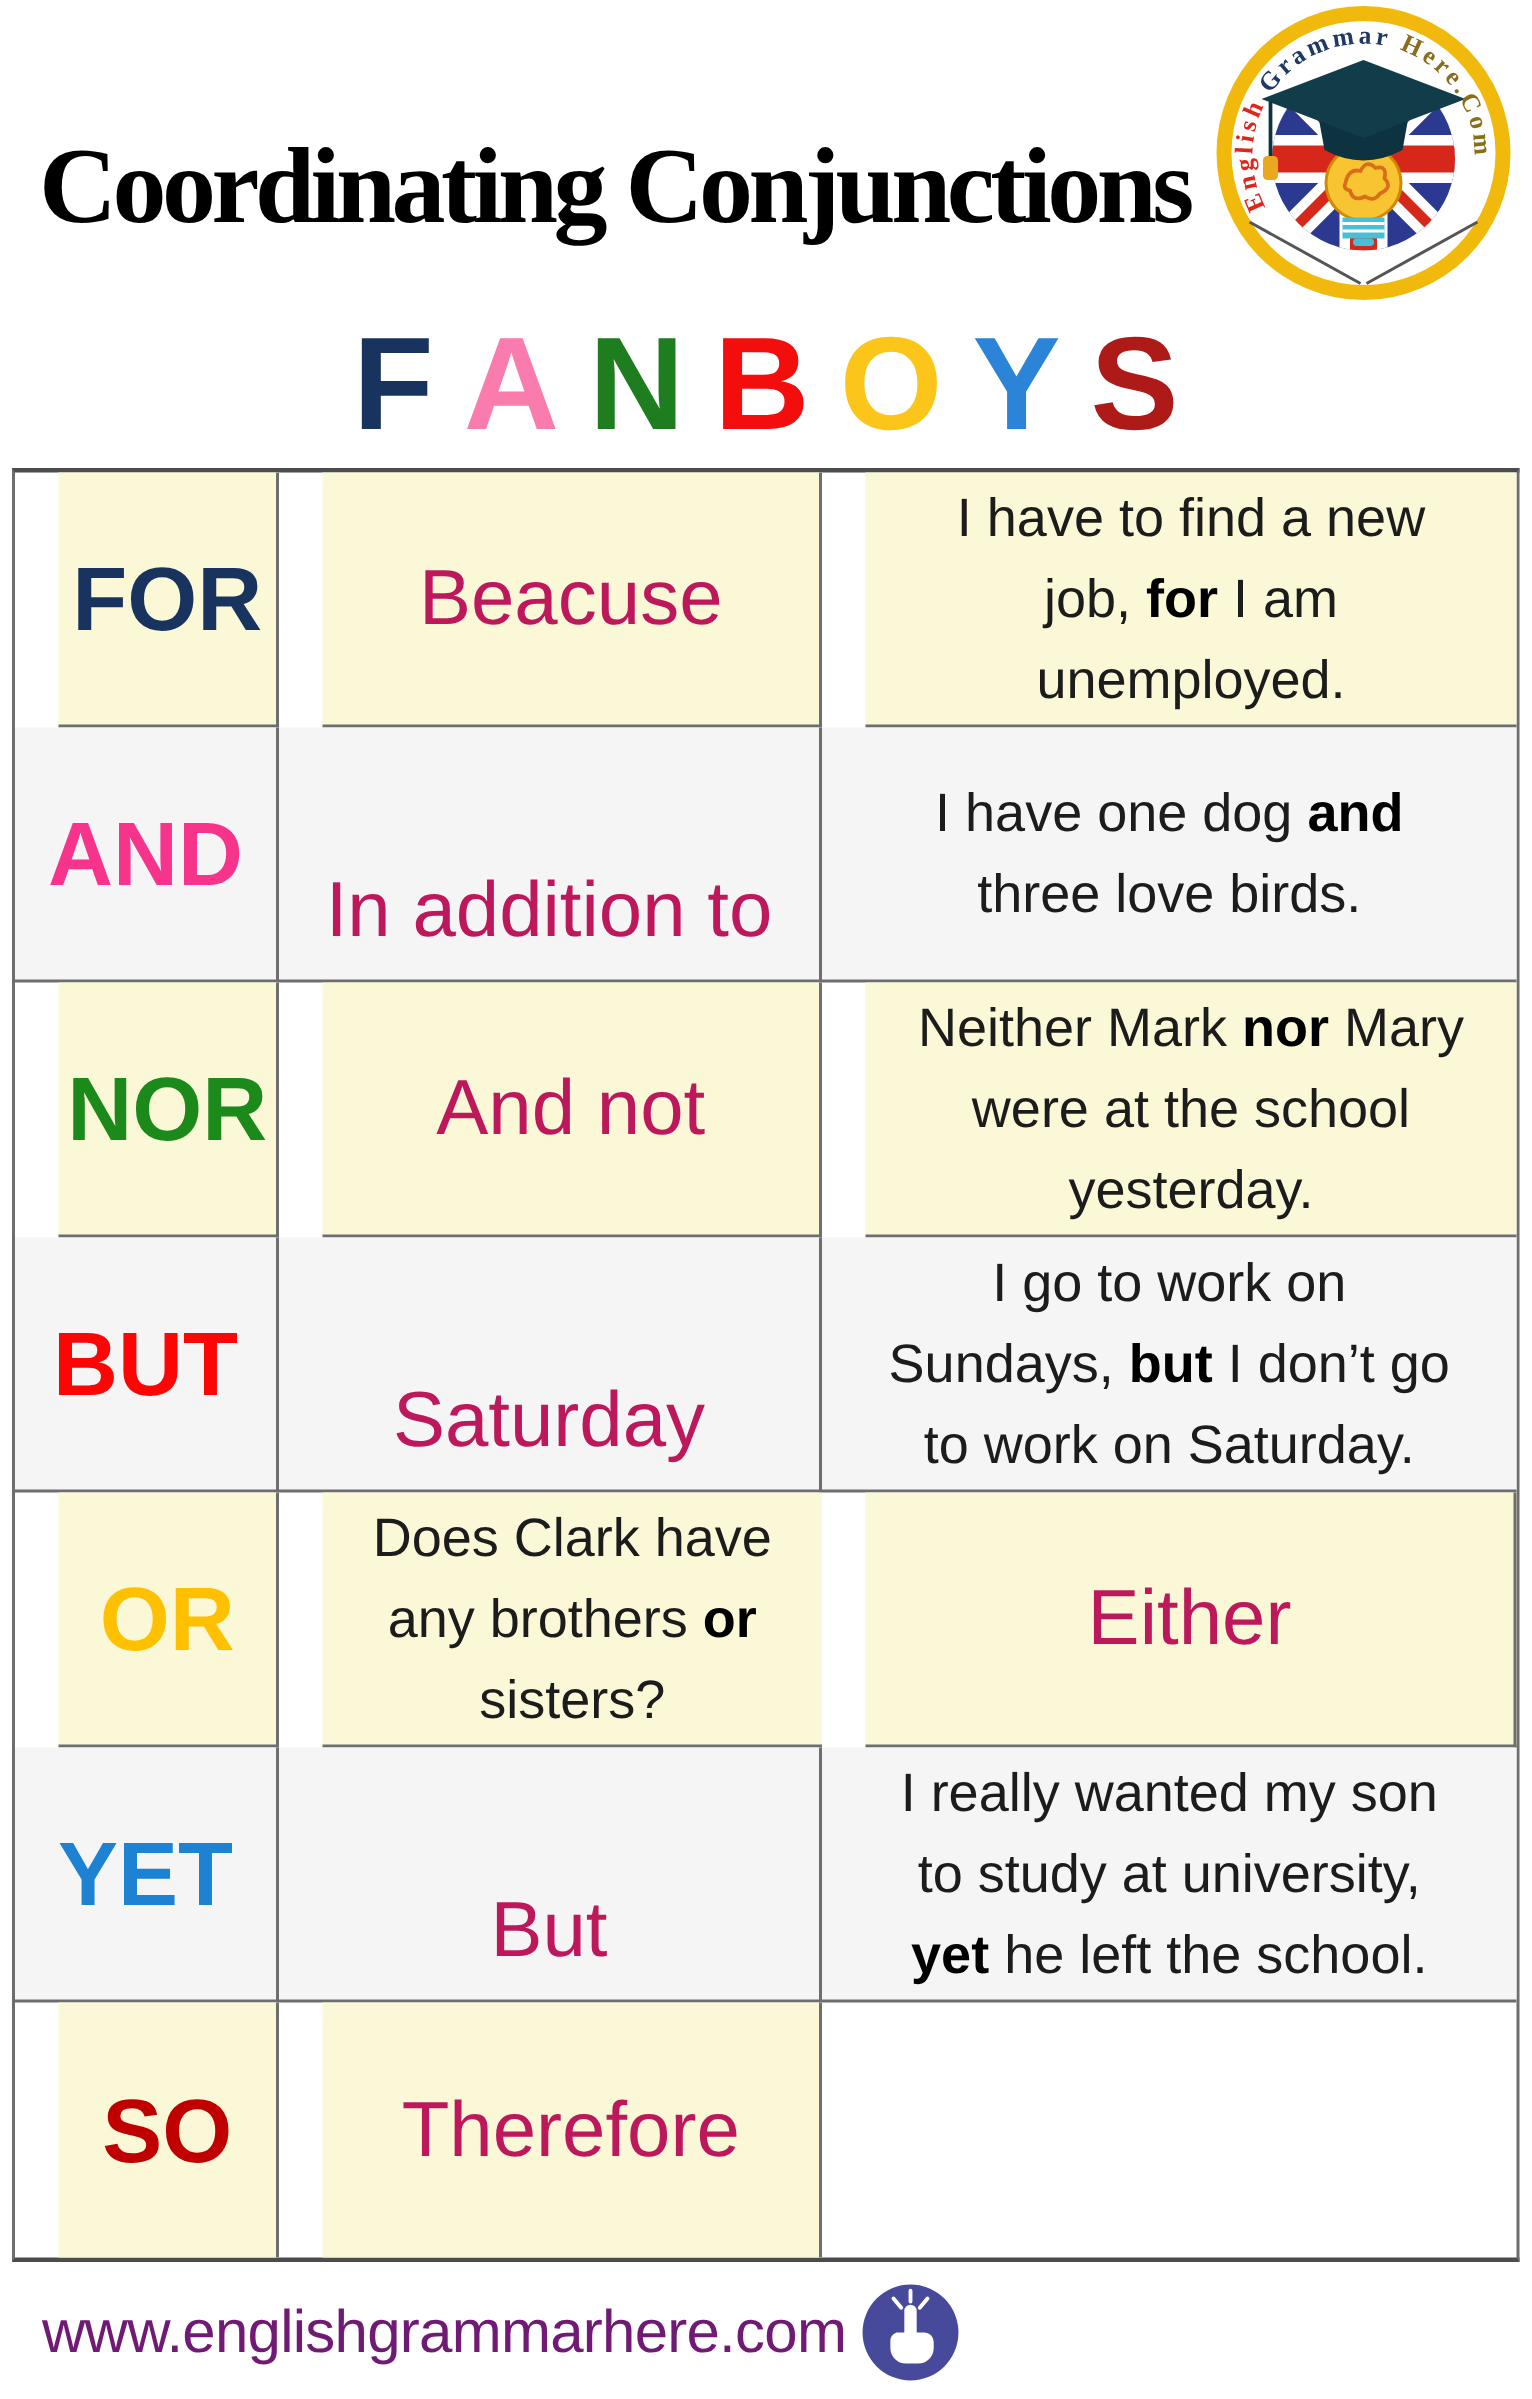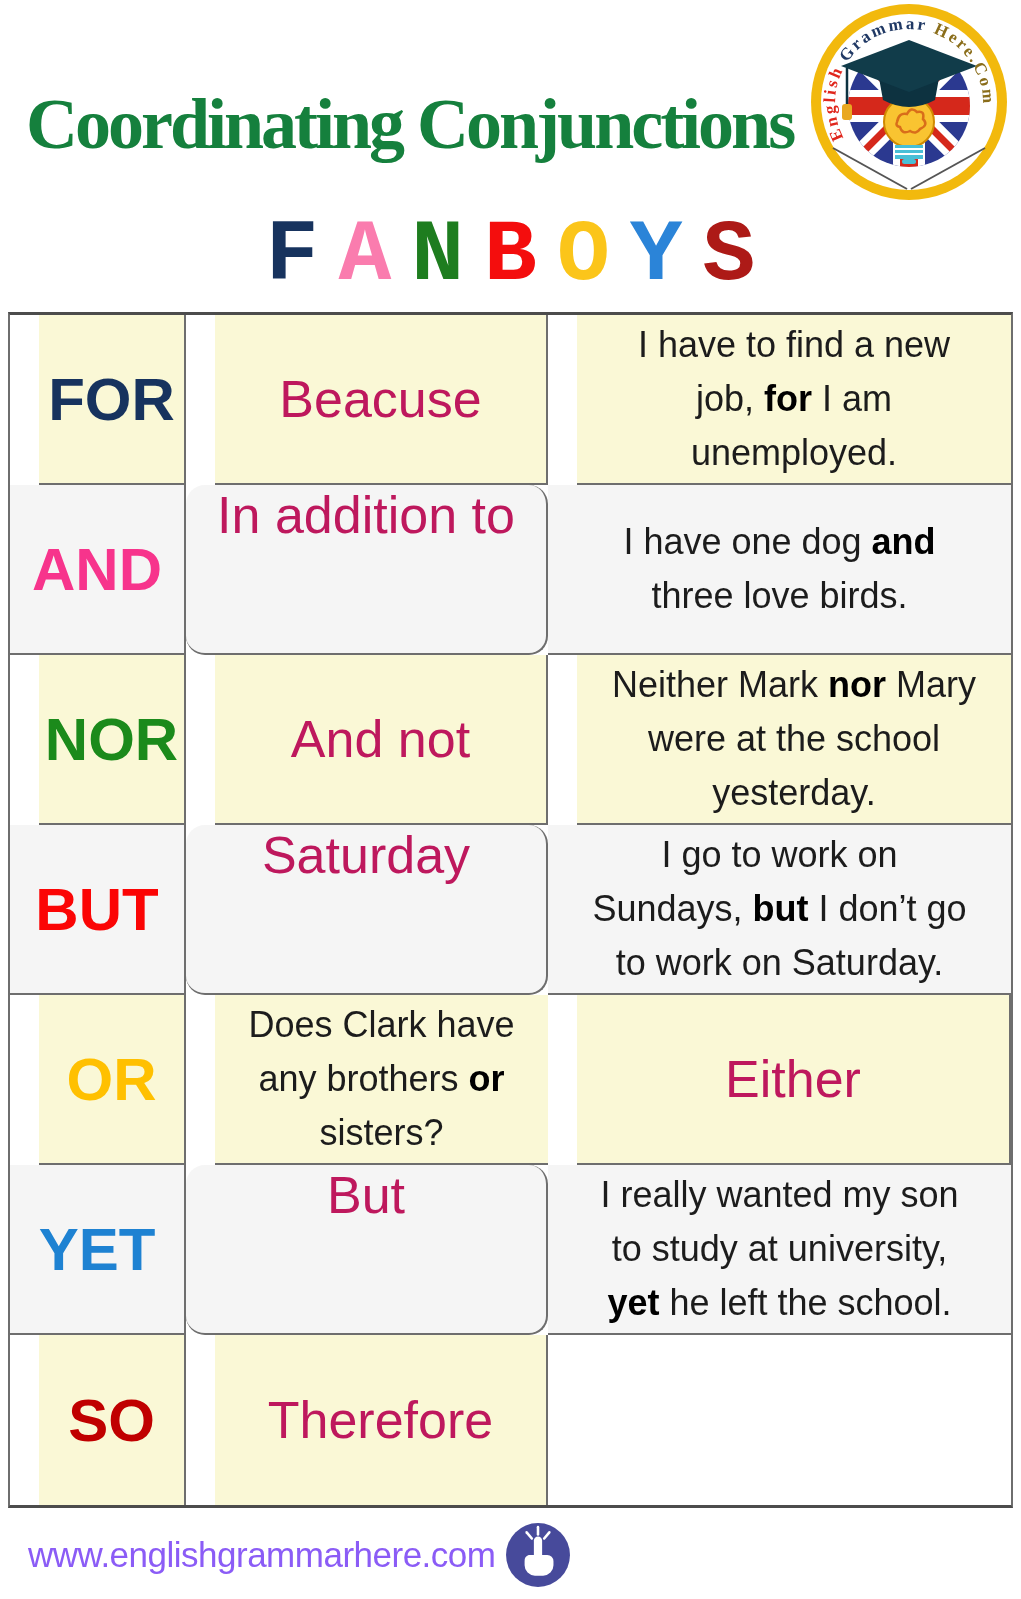--- a/index.html
+++ b/index.html
@@ -10,29 +10,28 @@
     background:#ffffff;
     font-family:"Liberation Sans", sans-serif;
     overflow:hidden;
   }
   
   .header { position:relative; height:208px; }
   .title {
     position:absolute; left:26px; top:88px;
     font-family:"Liberation Serif", serif;
     font-weight:bold; font-size:72px; letter-spacing:-3px;
-    color:#15803d; line-height:1; white-space:nowrap;text-align:right;
+    color:#000000; line-height:1; white-space:nowrap;text-align:right;
   }
   .logo { position:absolute; top:2px; right:12px; width:200px; height:200px; }
   
   .fanboys {
     height:100px; text-align:center;
     font-weight:bold; font-size:88px; line-height:96px;
     white-space:nowrap;
-    font-family:Liberation Mono, monospace;
   }
   .fanboys span { display:inline-block; padding:0 10px; }
   
   .gtable {
     margin:4px 8px 0 8px;
     display:grid;
     grid-template-columns:176px 362px 1fr;
     grid-auto-rows:170px;
     border:2px solid #6e6e6e;
     border-top:3px solid #4c4c4c;
@@ -41,33 +40,33 @@
   .cell {
     display:flex; align-items:center; justify-content:center;
     border-bottom:2px solid #6e6e6e;
     text-align:center;
   }
   .cell.c1,.cell.c2 { border-right:2px solid #6e6e6e; }
   .bg-y { background:#faf8d6;margin-left:29px; }
   .bg-g { background:#f5f5f5; }
   .conj { font-weight:bold; font-size:60px; letter-spacing:0px; }
   .meaning { font-size:52px; color:#be185d; }
-  .meaning.low { align-items:flex-start; padding-bottom:16px;border-radius:19px; }
+  .meaning.low { align-items:flex-end; padding-bottom:16px; }
   .sentence {
     font-size:36px; line-height:1.5; color:#1c1c1c;
     max-width:376px; margin:0 auto;
   }
   .sentence b { font-weight:bold; color:#000; }
   
   .footer {
     margin-top:14px; padding-left:28px;
     display:flex; align-items:center; gap:10px;
   }
   .url {
-    font-size:35px; color:#8b5cf6; letter-spacing:-0.5px;
+    font-size:40px; color:#701a75; letter-spacing:-0.5px;
     cursor:pointer; white-space:nowrap;
   }
   .click-icon { width:66px; height:66px; display:inline-block; }
 </style>
 </head>
 <body>
 
 <div class="page">
 
   <div class="header">

